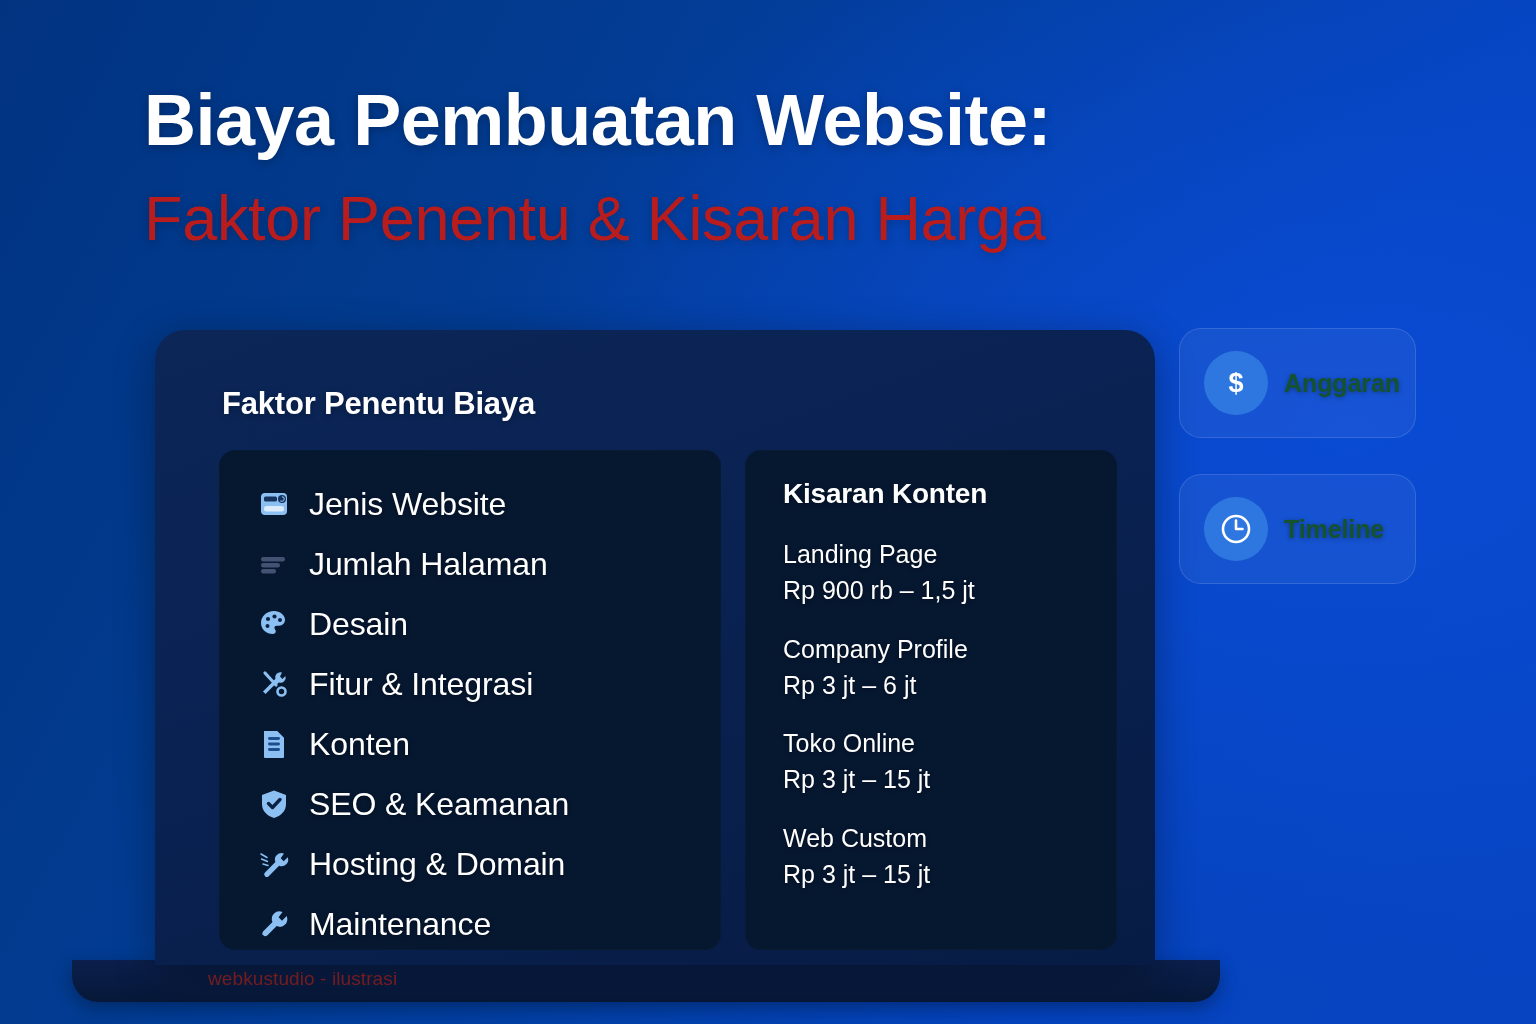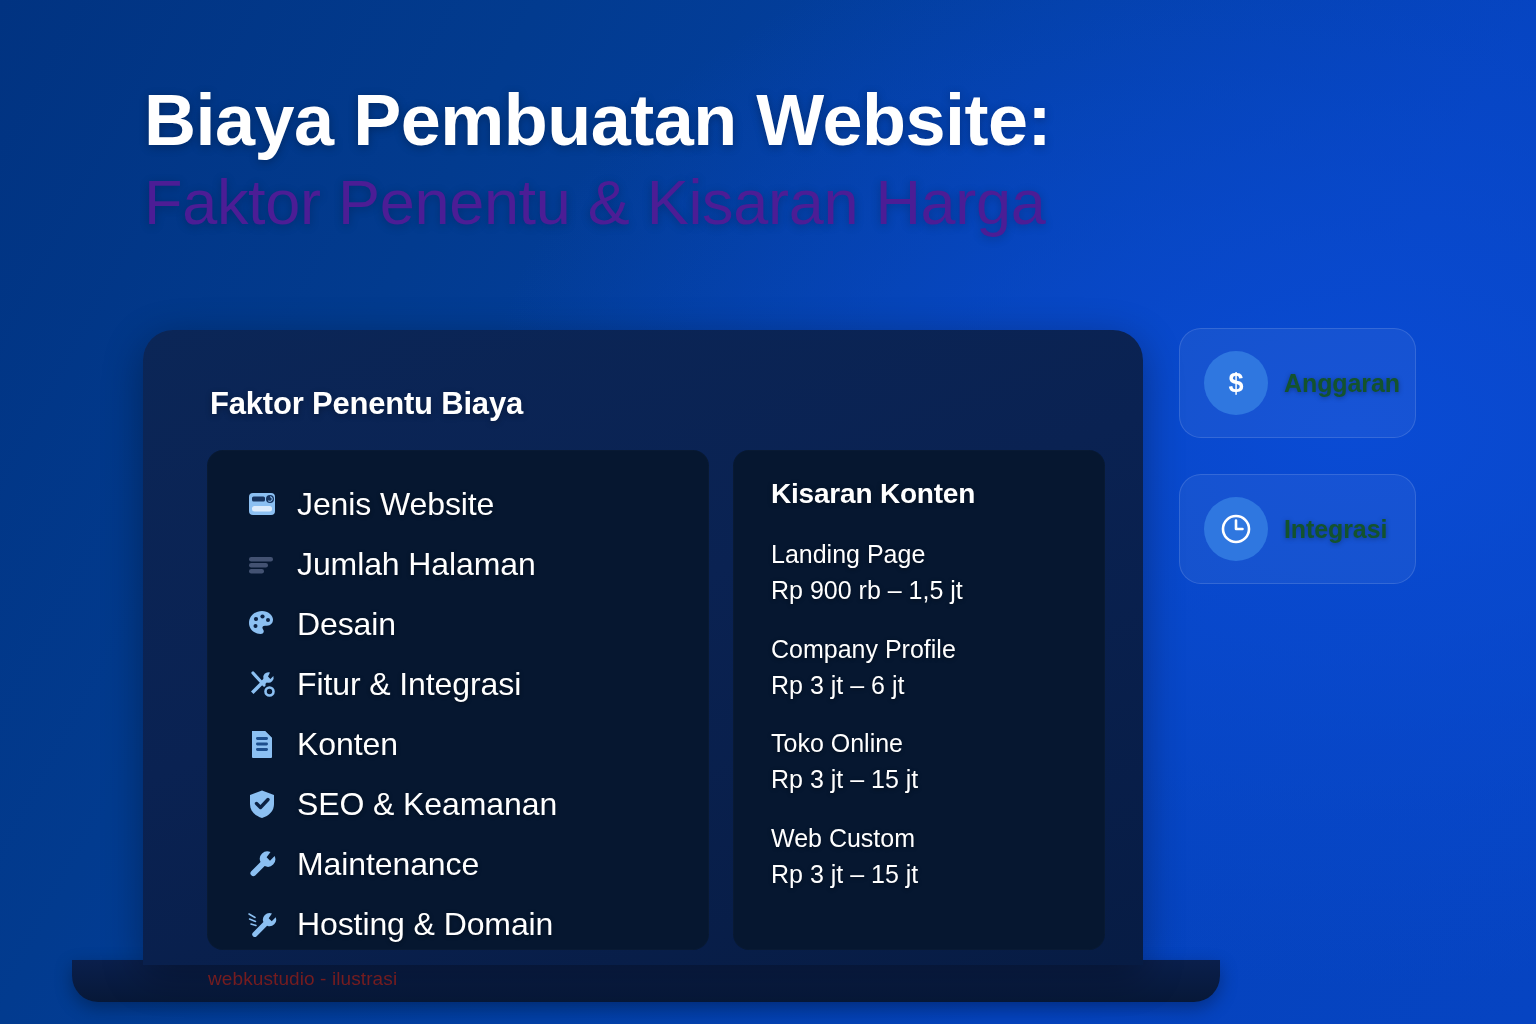--- a/index.html
+++ b/index.html
@@ -16,35 +16,35 @@
   }
 
   
   .title-wrap { position:absolute; left:144px; top:84px; width:1060px; }
   .title-line1 {
     font-size:72px; font-weight:bold; color:#ffffff;
     letter-spacing:-0.5px; line-height:1.0;
     text-shadow:0 2px 10px rgba(0,0,0,0.28);
   }
   .title-line2 {
-    font-size:63px; font-weight:normal; color:#4c1d95;
-    letter-spacing:-0.3px; line-height:1.35; margin-top:4px;
+    font-size:63px; font-weight:normal; color:#b91c1c;
+    letter-spacing:-0.3px; line-height:1.35; margin-top:20px;
     text-shadow:0 2px 10px rgba(0,0,0,0.22);
   }
 
   
   .laptop-base {
     position:absolute; left:72px; top:960px;
     width:1148px; height:42px;
     background:linear-gradient(180deg,#0a1f4c 0%,#071838 100%);
     border-radius:0 0 26px 26px;
     box-shadow:0 6px 18px rgba(0,0,0,0.30);
   }
   .laptop-screen {
-    position:absolute; left:143px; top:330px;
+    position:absolute; left:155px; top:330px;
     width:1000px; height:635px;
     background:linear-gradient(160deg,#0b2657 0%,#0a2252 45%,#071c44 100%);
     border-radius:30px 30px 0 0;
     box-shadow:0 10px 40px rgba(0,0,0,0.33);
     overflow:hidden;
   }
 
   .screen-title {
     position:absolute; left:67px; top:56px;
     font-size:31px; font-weight:bold; color:#ffffff;
@@ -206,34 +206,34 @@
             <path d="M16 2.5 L28 7 v9c0 7.2-5 11.8-12 14-7-2.2-12-6.8-12-14V7z" fill="#8cc0f2"></path>
             <path d="M10.5 15.5 l4 4 7.5-8" stroke="#0c2244" stroke-width="3.4" fill="none" stroke-linecap="round" stroke-linejoin="round"></path>
           </svg>
         </span>
         <span class="factor-label">SEO &amp; Keamanan</span>
       </div>
 
       <div class="factor-row">
         <span class="factor-icon">
           <svg width="32" height="32" viewBox="0 0 32 32">
-            <path d="M24.5 4 a7.5 7.5 0 0 0 -10 9.9 L5 23.4 a3 3 0 0 0 4.2 4.2 l9.5-9.5 A7.5 7.5 0 0 0 28.6 8.1 l-4.6 4.6 -3.4-3.4 z" fill="#8cc0f2"></path>
-          </svg>
-        </span>
-        <span class="factor-label">Maintenance</span>
-      </div>
-
-      <div class="factor-row">
-        <span class="factor-icon">
-          <svg width="32" height="32" viewBox="0 0 32 32">
             <path d="M26 5.5 a6.6 6.6 0 0 0 -8.6 8.6 L7 24.5 a2.6 2.6 0 0 0 3.7 3.7 L21.1 17.8 A6.6 6.6 0 0 0 29.7 9.2 l-4 4 -3-3 z" fill="#8cc0f2"></path>
             <path d="M3 6 L9 9.5 M3.5 11 L9.5 13.5 M5 16 L10 17.5" stroke="#8cc0f2" stroke-width="1.5" stroke-linecap="round"></path>
           </svg>
         </span>
         <span class="factor-label">Hosting &amp; Domain</span>
+      </div>
+
+      <div class="factor-row">
+        <span class="factor-icon">
+          <svg width="32" height="32" viewBox="0 0 32 32">
+            <path d="M24.5 4 a7.5 7.5 0 0 0 -10 9.9 L5 23.4 a3 3 0 0 0 4.2 4.2 l9.5-9.5 A7.5 7.5 0 0 0 28.6 8.1 l-4.6 4.6 -3.4-3.4 z" fill="#8cc0f2"></path>
+          </svg>
+        </span>
+        <span class="factor-label">Maintenance</span>
       </div>
 
     </div>
 
     <div class="panel panel-right">
       <div class="price-title">Kisaran Konten</div>
 
       <div class="price-block">
         <div class="price-name">Landing Page</div>
         <div class="price-range">Rp 900 rb – 1,5 jt</div>
@@ -266,14 +266,14 @@
   <span class="badge-label">Anggaran</span>
 </div>
 
 <div class="badge badge-timeline">
   <span class="badge-circle">
     <svg width="40" height="40" viewBox="0 0 40 40">
       <circle cx="20" cy="20" r="13" fill="none" stroke="#ffffff" stroke-width="2.6"></circle>
       <path d="M20 11.5 V20 H26.5" stroke="#ffffff" stroke-width="2.6" fill="none" stroke-linecap="round" stroke-linejoin="round"></path>
     </svg>
   </span>
-  <span class="badge-label">Integrasi</span>
+  <span class="badge-label">Timeline</span>
 </div>
 
 </body></html>

